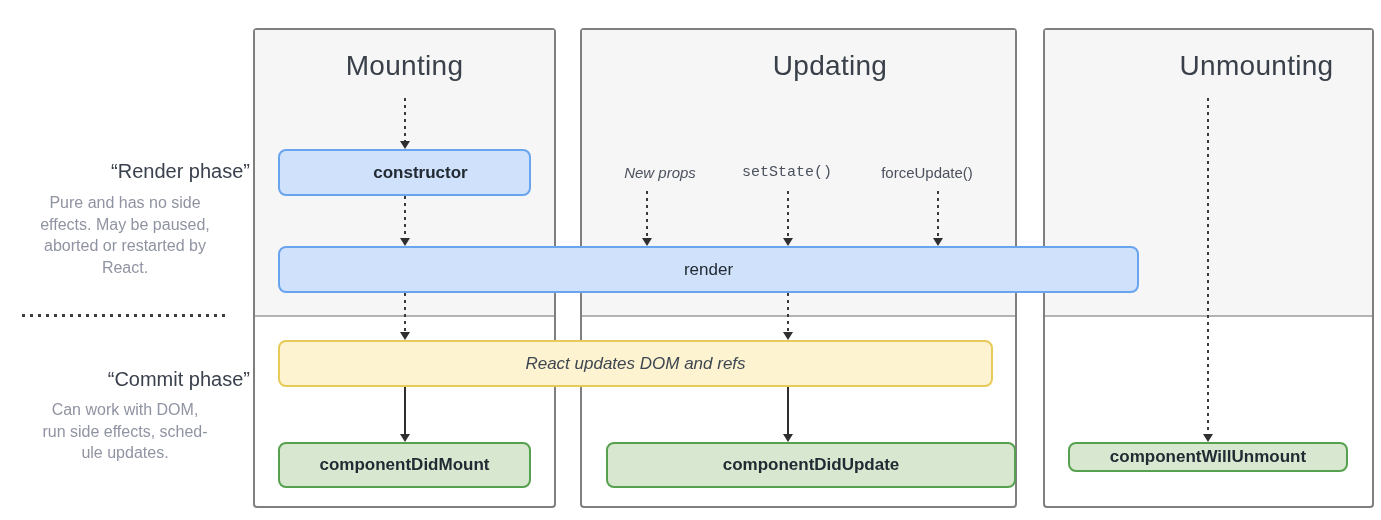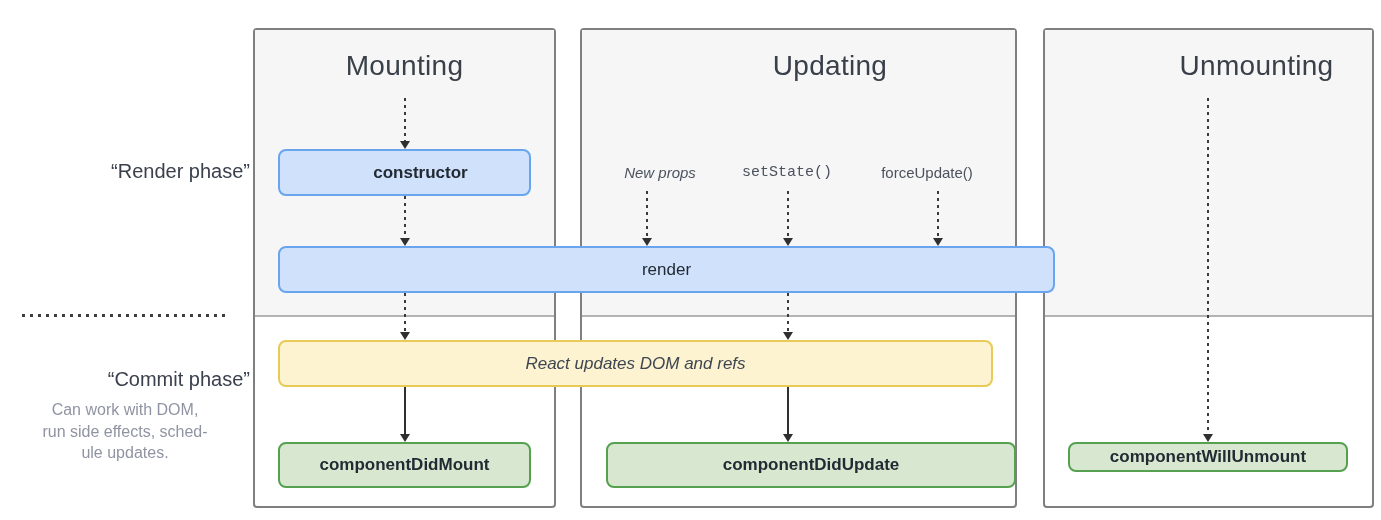--- a/index.html
+++ b/index.html
@@ -65,20 +65,26 @@
   }
   .arrow.dashed{background:repeating-linear-gradient(180deg,#3a3a3a 0 3px,transparent 3px 7px);}
   .arrow.solid{background:#2f2f2f;}
 </style>
 </head>
 <body>
 
 <div class="canvas">
 
   <div class="side-title" style="top:160px;">“Render phase”</div>
+  <div class="side-desc" style="top:192px;">
+    <div>Pure and has no side</div>
+    <div>effects. May be paused,</div>
+    <div>aborted or restarted by</div>
+    <div>React.</div>
+  </div>
   <div class="dotted-divider"></div>
   <div class="side-title" style="top:368px;">“Commit phase”</div>
   <div class="side-desc" style="top:399px;">
     <div>Can work with DOM,</div>
     <div>run side effects, sched-</div>
     <div>ule updates.</div>
   </div>
 
   <div class="panel panel-mounting">
     <div class="phase-top"></div>
@@ -103,19 +109,19 @@
   <div class="arrow dashed" style="left:646px;top:191px;height:47px;"></div>
   <div class="arrow dashed" style="left:787px;top:191px;height:47px;"></div>
   <div class="arrow dashed" style="left:937px;top:191px;height:47px;"></div>
   <div class="arrow dashed" style="left:404px;top:293px;height:39px;"></div>
   <div class="arrow dashed" style="left:787px;top:293px;height:39px;"></div>
   <div class="arrow solid" style="left:404px;top:387px;height:47px;"></div>
   <div class="arrow solid" style="left:787px;top:387px;height:47px;"></div>
   <div class="arrow dashed" style="left:1207px;top:98px;height:336px;"></div>
 
   <div class="node blue bold" style="left:278px;top:149px;width:253px;height:47px;padding-left:32px;">constructor</div>
-  <div class="node blue medium" style="left:278px;top:246px;width:777px;height:47px;">render</div>
+  <div class="node blue medium" style="left:278px;top:246px;width:861px;height:47px;">render</div>
   <div class="node yellow italic" style="left:278px;top:340px;width:715px;height:47px;">React updates DOM and refs</div>
   <div class="node green bold" style="left:278px;top:442px;width:253px;height:46px;">componentDidMount</div>
   <div class="node green bold" style="left:606px;top:442px;width:410px;height:46px;">componentDidUpdate</div>
   <div class="node green bold" style="left:1068px;top:442px;width:280px;height:30px;">componentWillUnmount</div>
 
 </div>
 
 </body></html>

